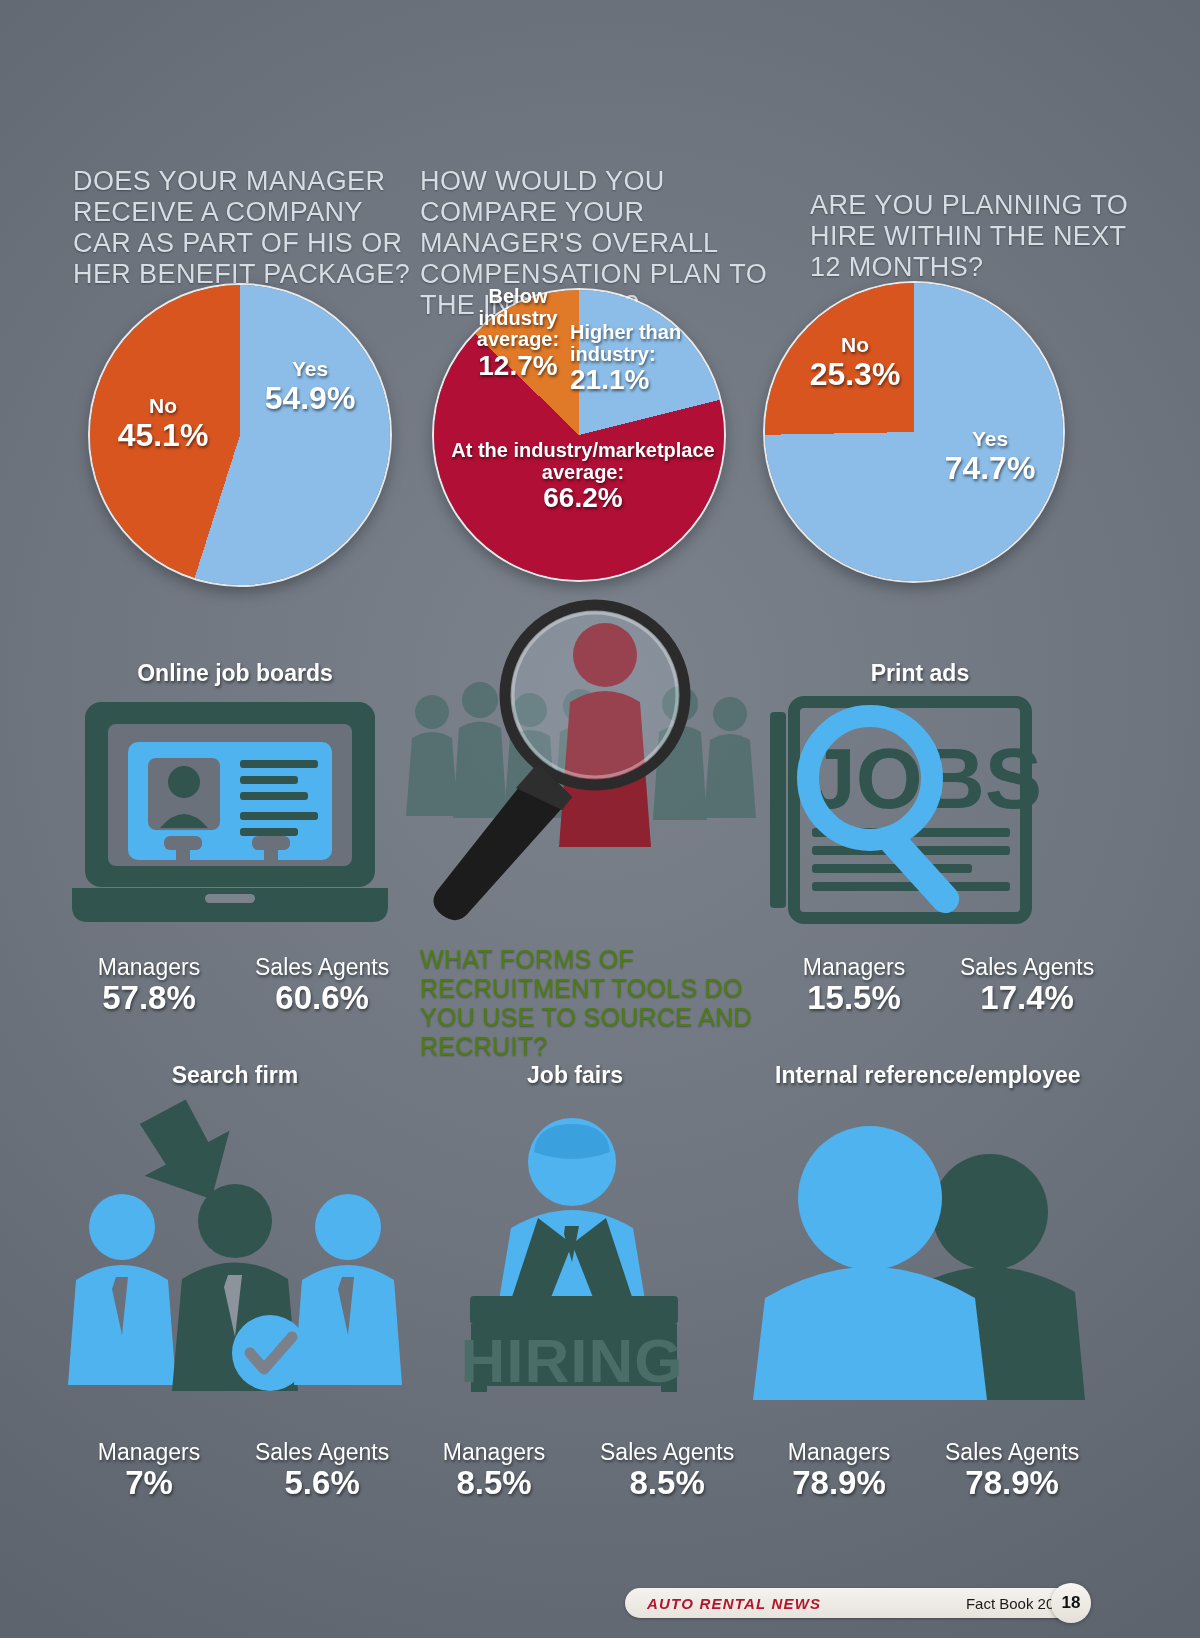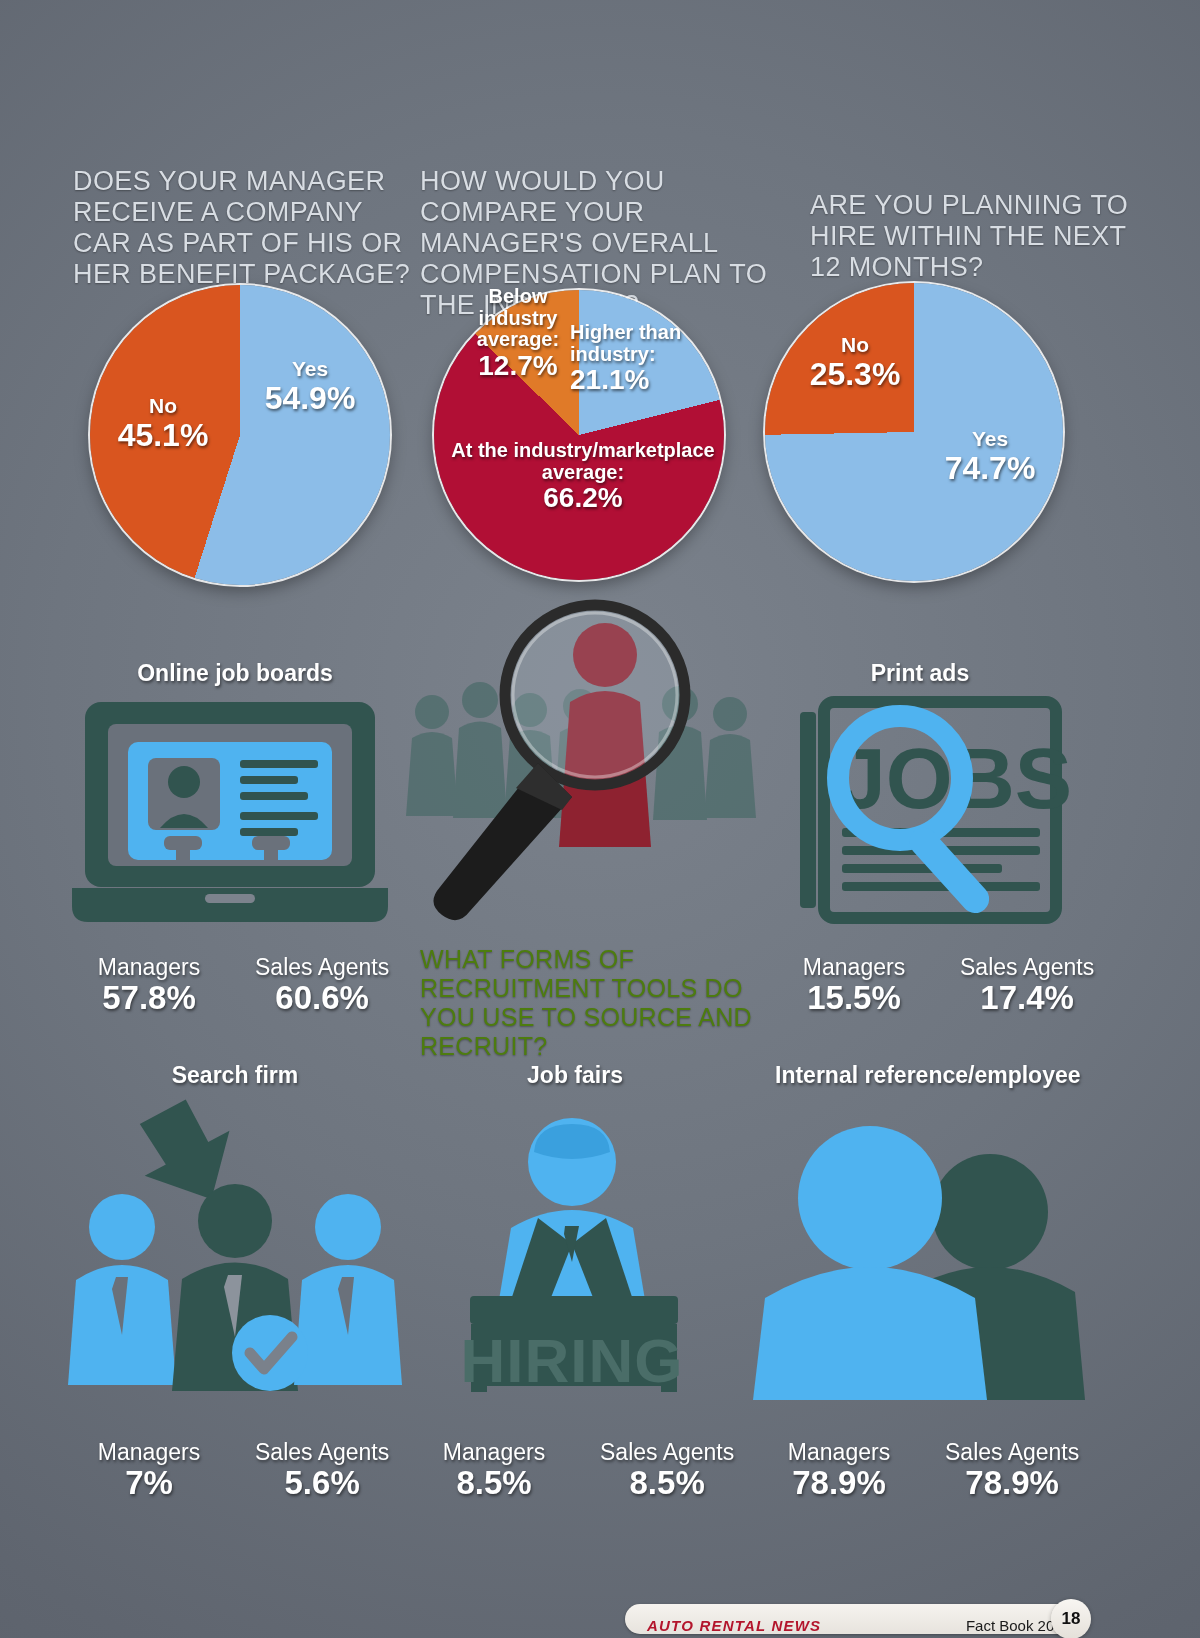--- a/index.html
+++ b/index.html
@@ -87,23 +87,22 @@
 
   
   .art { position: absolute; }
   svg { display: block; overflow: visible; }
 
   
   #footer {
     position: absolute; left: 625px; top: 1588px; width: 460px; height: 30px;
     background: linear-gradient(#f6f3ef, #e7e3dd);
     border-radius: 15px;
-    display: flex; align-items: flex-end;
+    display: flex; align-items: center;
     box-shadow: 0 1px 3px rgba(0,0,0,.3);
-    margin-top: 16px;
   }
   #footer .brand {
     color: #b3152c; font-size: 15px; font-weight: 700; font-style: italic;
     letter-spacing: 1.2px; margin-left: 22px;
   }
   #footer .factbook {
     margin-left: auto; color: #1a1a1a; font-size: 15px; margin-right: 14px;
   }
   #footer .pagenum {
     position: absolute; right: -6px; top: -5px;
@@ -231,21 +230,21 @@
     </div>
     <div class="stat">
       <span class="role">Sales Agents</span>
       <span class="pct">60.6%</span>
     </div>
   </div>
 
   <div id="center-q">WHAT FORMS OF RECRUITMENT TOOLS DO YOU USE TO SOURCE AND RECRUIT?</div>
 
   <div class="tool-title" style="left:800px; top:660px; width:240px;">Print ads</div>
-  <div class="art" style="left:790px; top:700px;">
+  <div class="art" style="left:760px; top:700px;">
     <svg width="280" height="230" viewBox="0 0 280 230">
       <rect x="10" y="12" width="16" height="196" rx="4" fill="#31544f"></rect>
       <rect x="34" y="2" width="232" height="216" rx="10" fill="none" stroke="#31544f" stroke-width="12"></rect>
       <text x="48" y="108" font-family="'Liberation Sans', sans-serif" font-size="86" font-weight="700" fill="#31544f">JOBS</text>
       <g fill="#31544f">
         <rect x="52" y="128" width="198" height="9" rx="3"></rect>
         <rect x="52" y="146" width="198" height="9" rx="3"></rect>
         <rect x="52" y="164" width="160" height="9" rx="3"></rect>
         <rect x="52" y="182" width="198" height="9" rx="3"></rect>
       </g>

